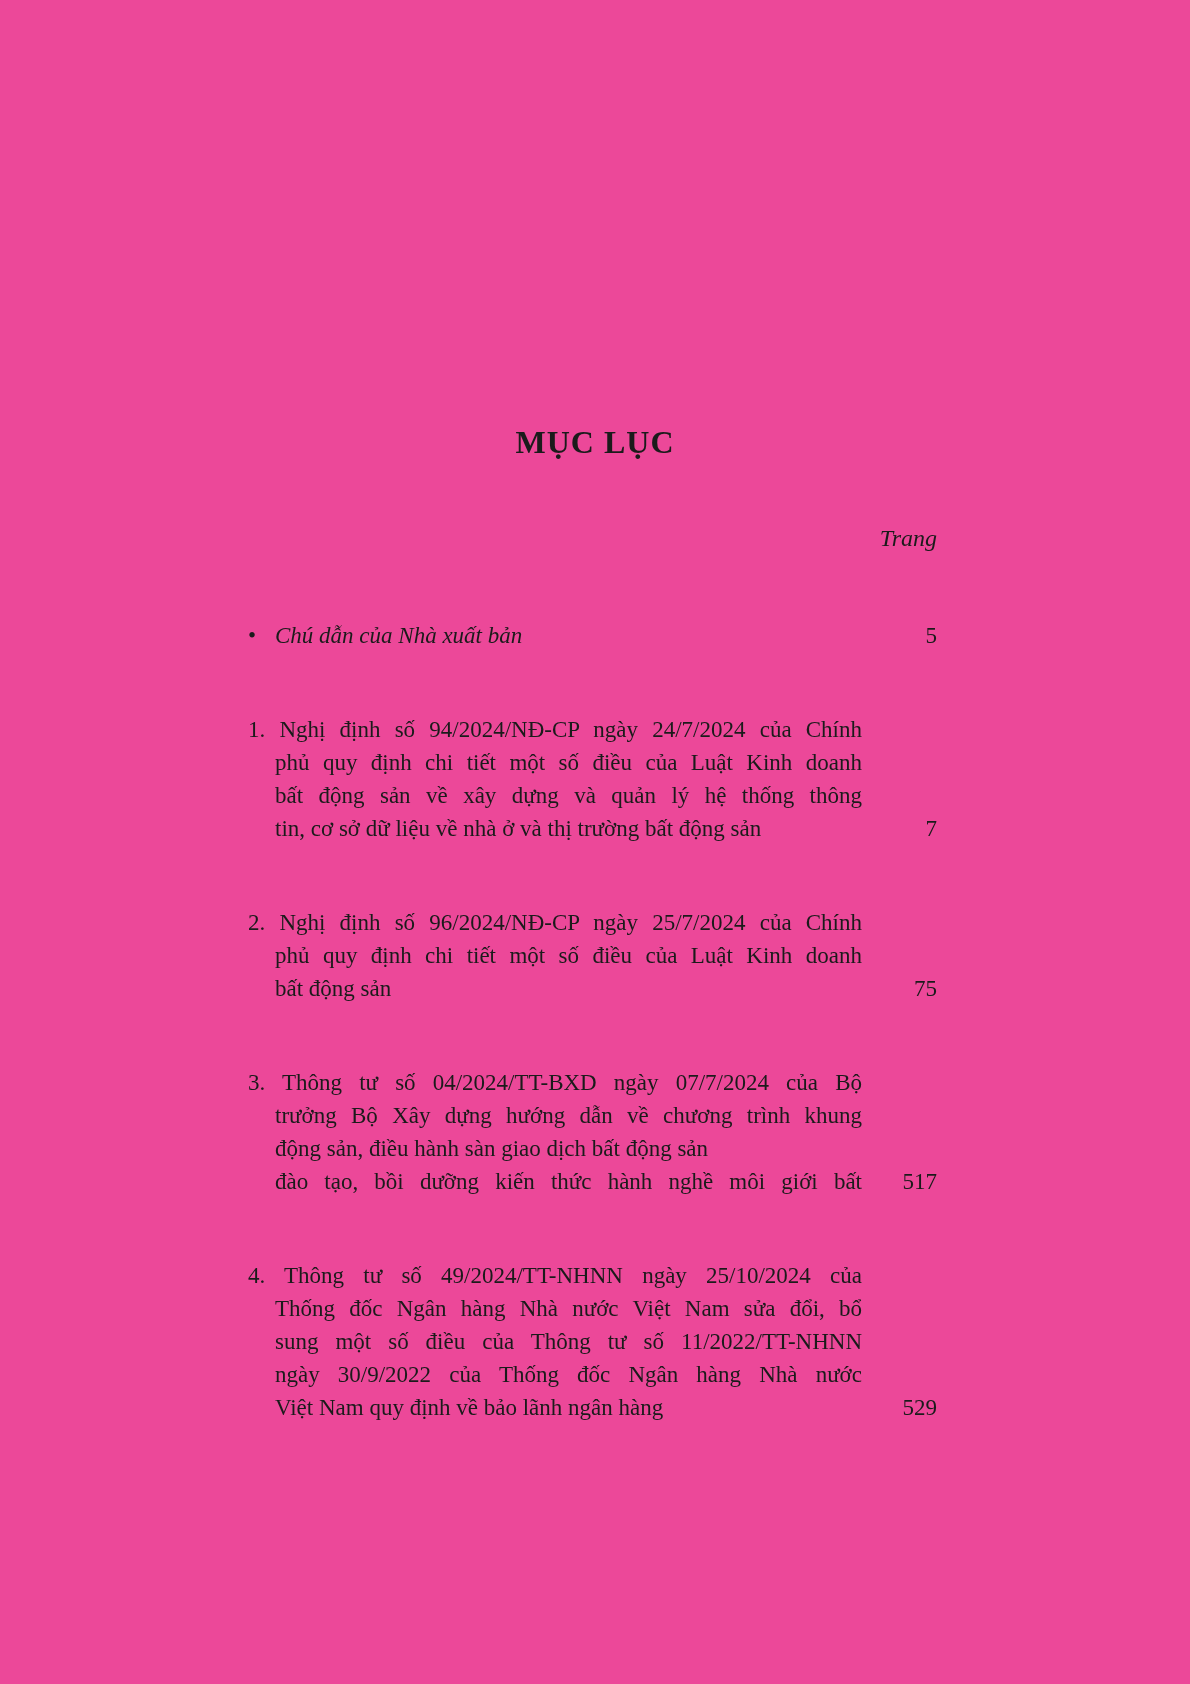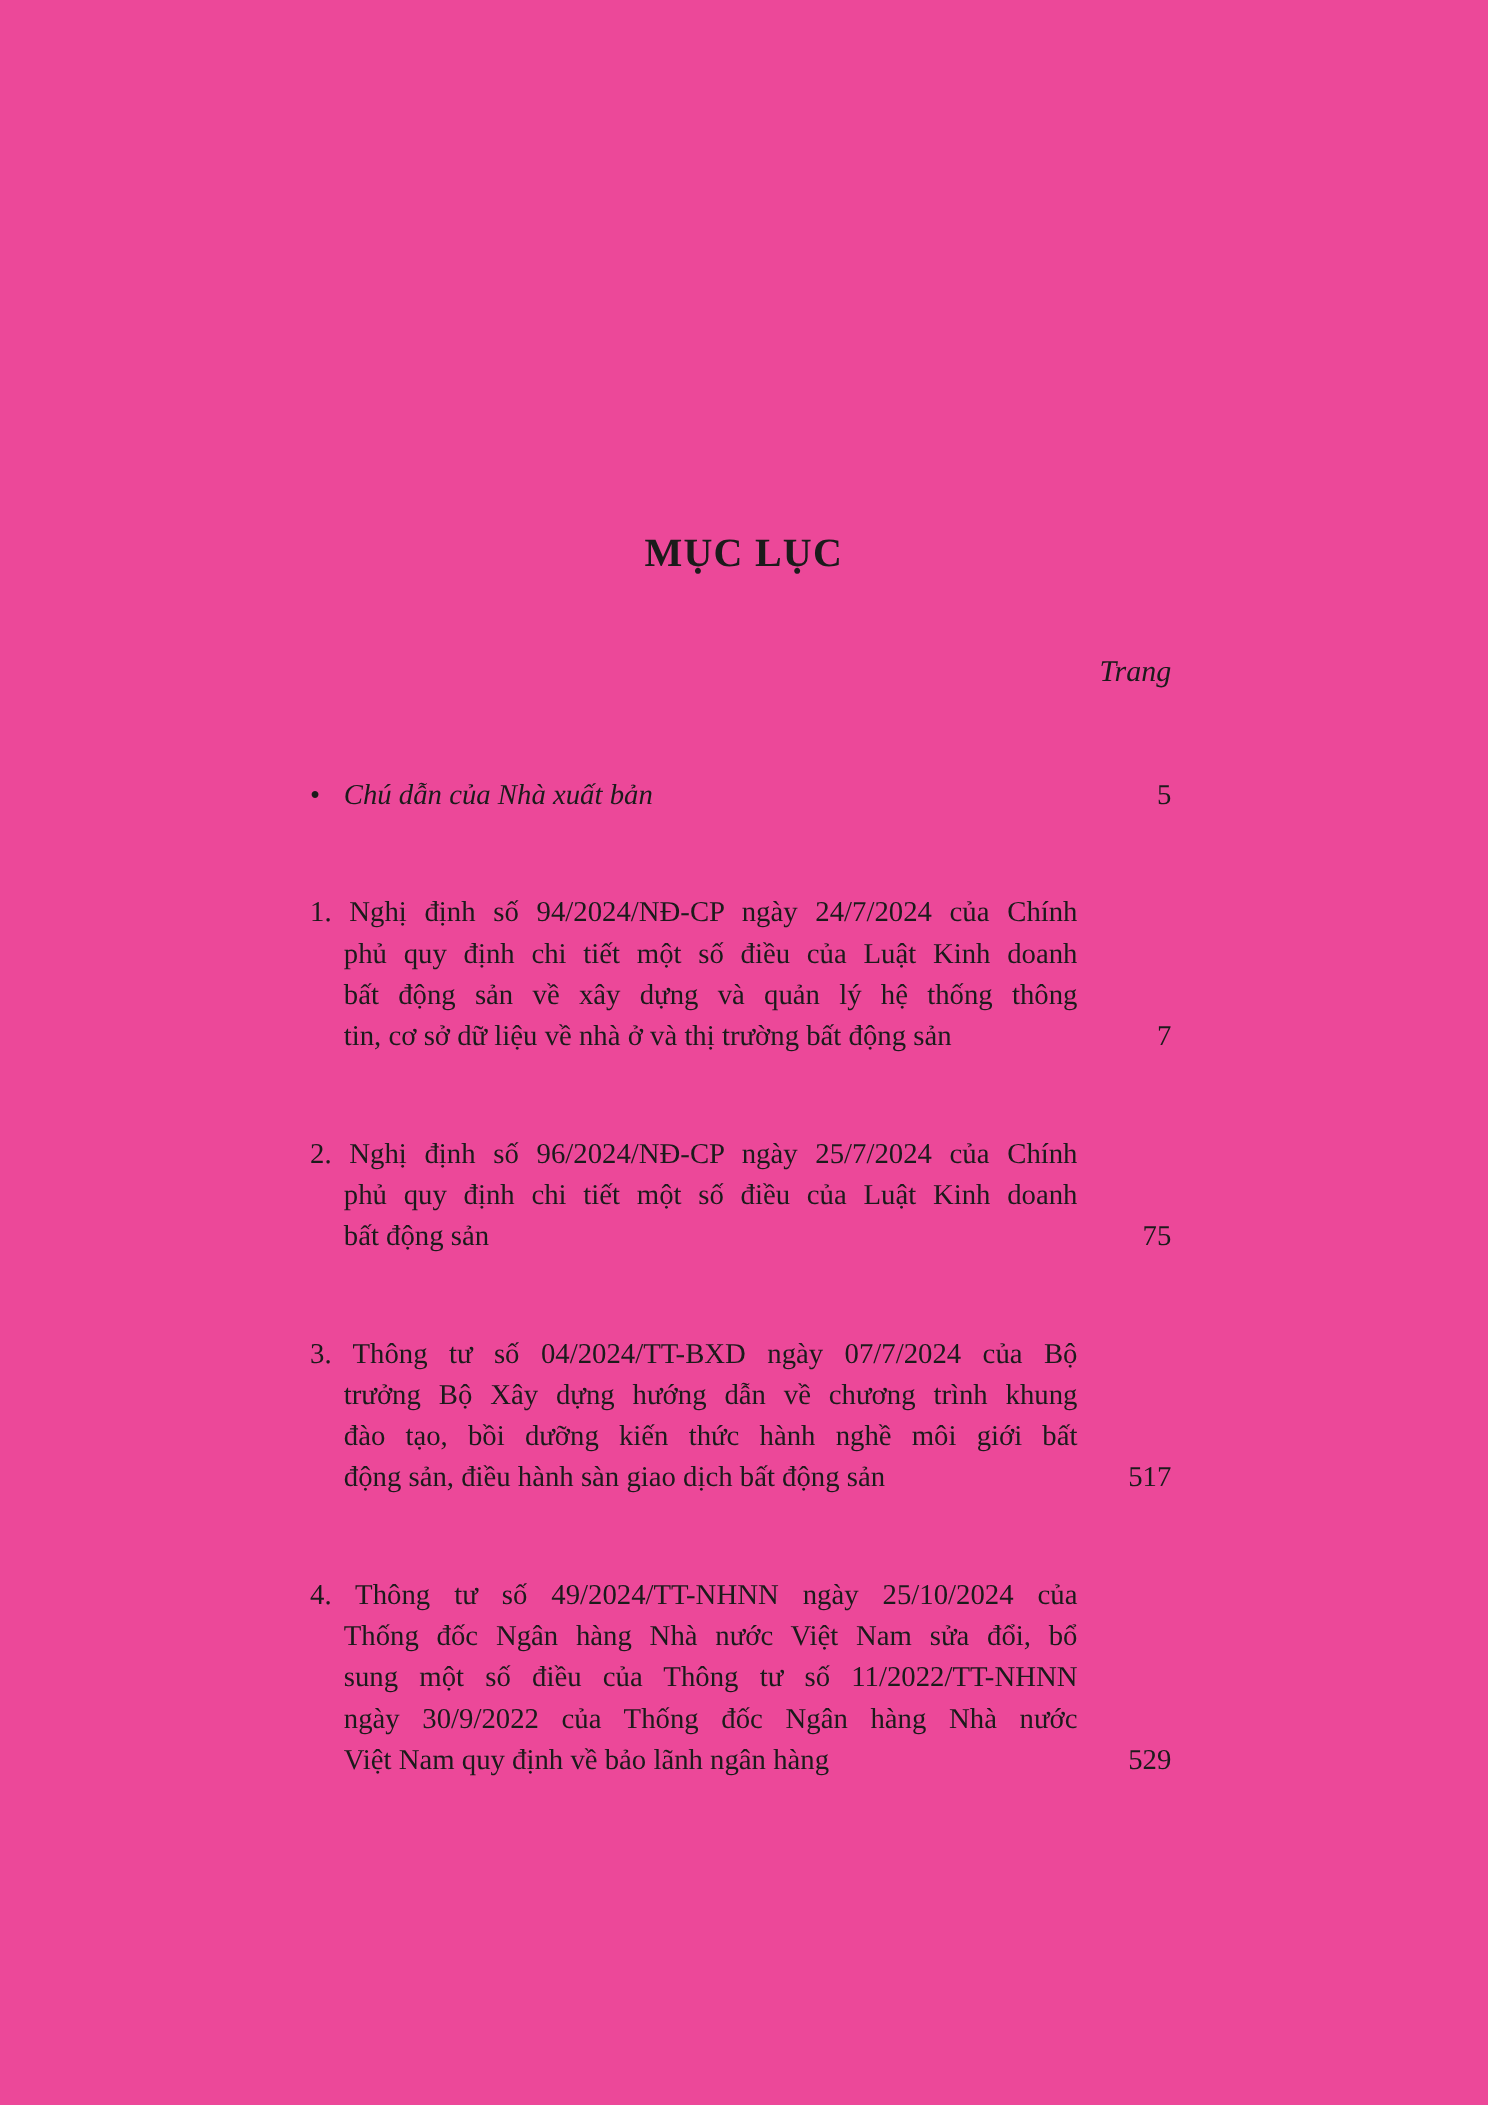--- a/index.html
+++ b/index.html
@@ -125,22 +125,22 @@
         <span class="line">phủ quy định chi tiết một số điều của Luật Kinh doanh</span>
         <span class="line last">bất động sản</span>
       </div>
       <div class="entry-page">75</div>
     </div>
 
     <div class="entry">
       <div class="entry-text">
         <span class="line first">3. Thông tư số 04/2024/TT-BXD ngày 07/7/2024 của Bộ</span>
         <span class="line">trưởng Bộ Xây dựng hướng dẫn về chương trình khung</span>
+        <span class="line last">động sản, điều hành sàn giao dịch bất động sản</span>
         <span class="line">đào tạo, bồi dưỡng kiến thức hành nghề môi giới bất</span>
-        <span class="line last">động sản, điều hành sàn giao dịch bất động sản</span>
       </div>
       <div class="entry-page">517</div>
     </div>
 
     <div class="entry">
       <div class="entry-text">
         <span class="line first">4. Thông tư số 49/2024/TT-NHNN ngày 25/10/2024 của</span>
         <span class="line">Thống đốc Ngân hàng Nhà nước Việt Nam sửa đổi, bổ</span>
         <span class="line">sung một số điều của Thông tư số 11/2022/TT-NHNN</span>
         <span class="line">ngày 30/9/2022 của Thống đốc Ngân hàng Nhà nước</span>

